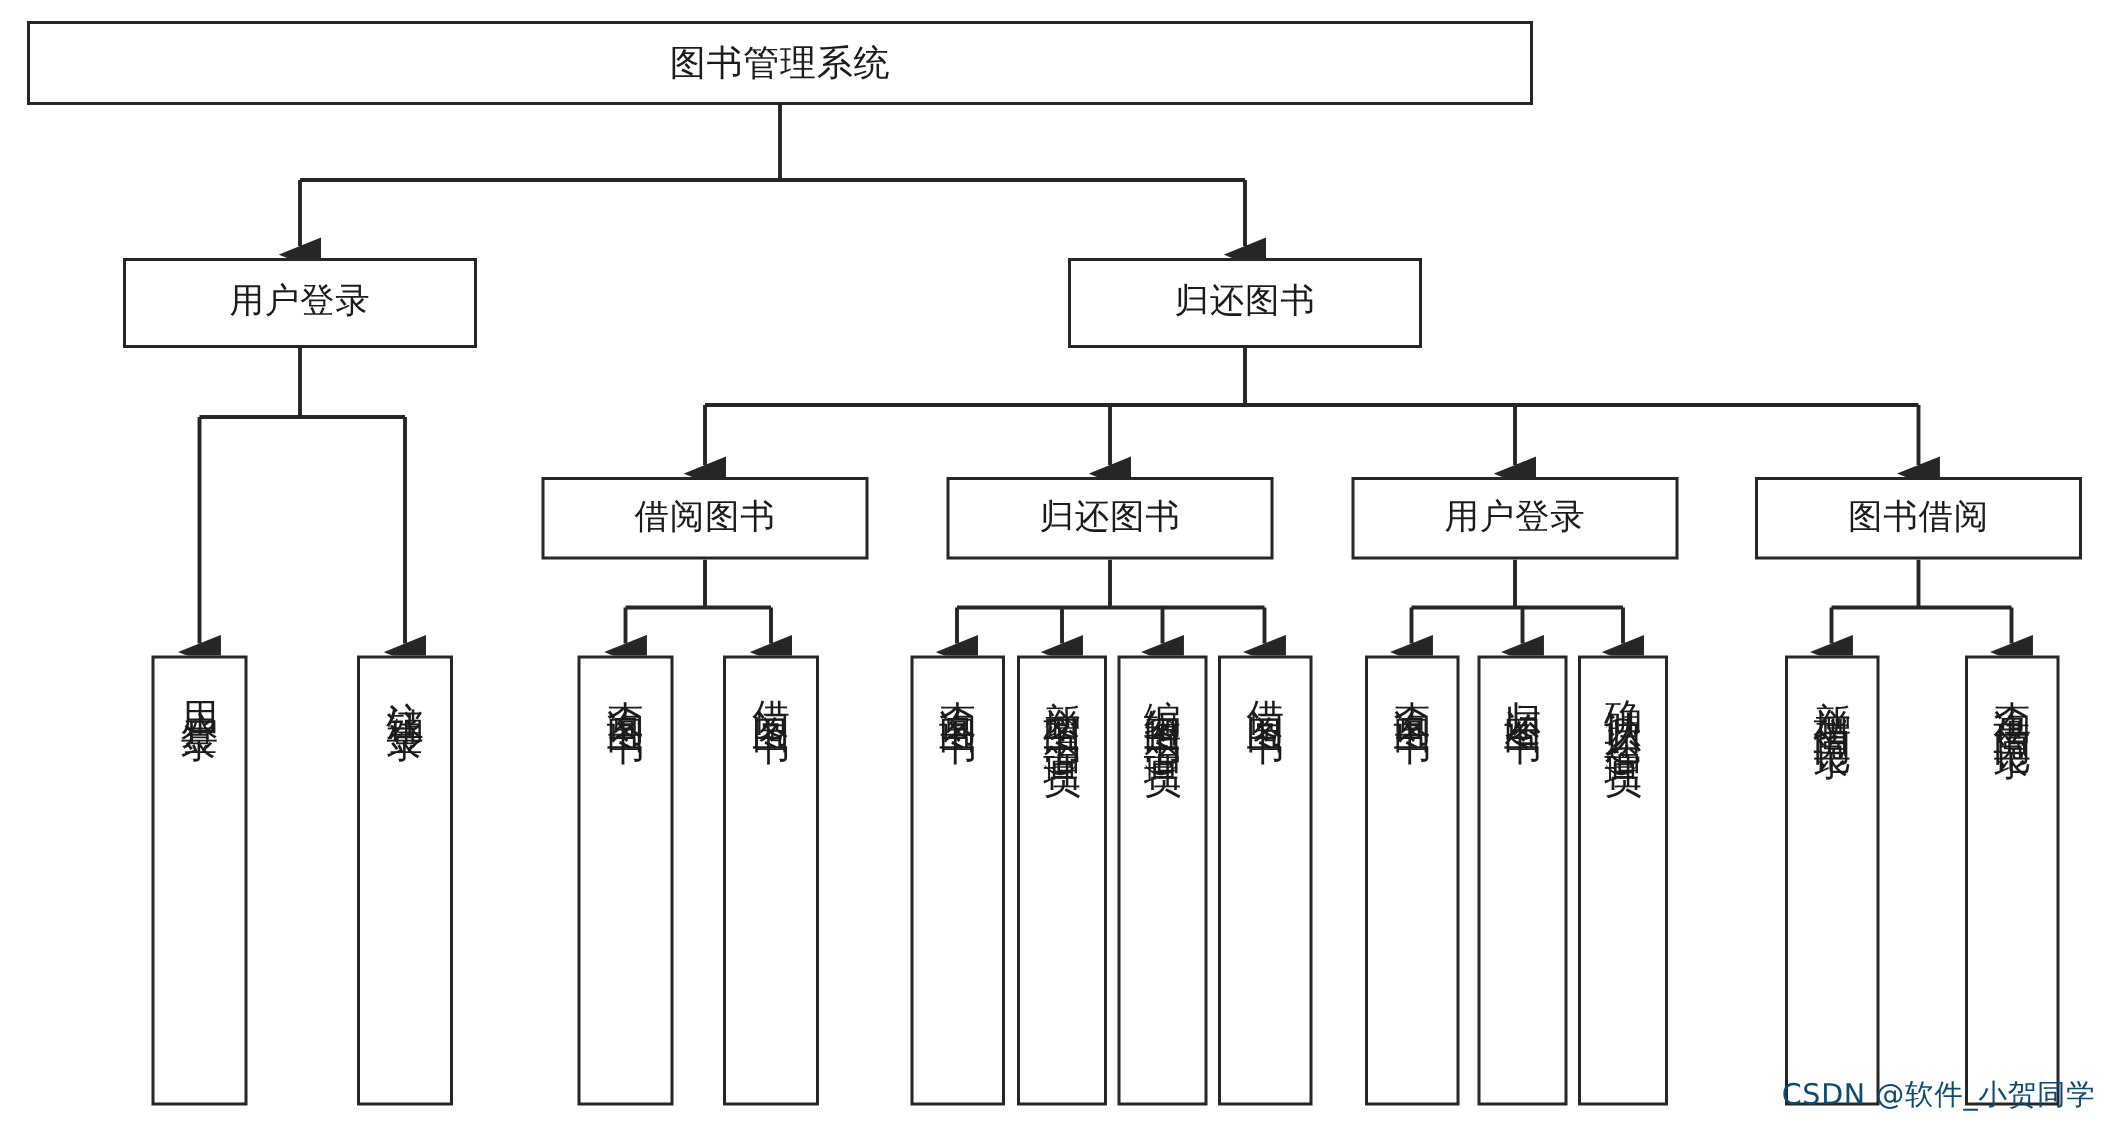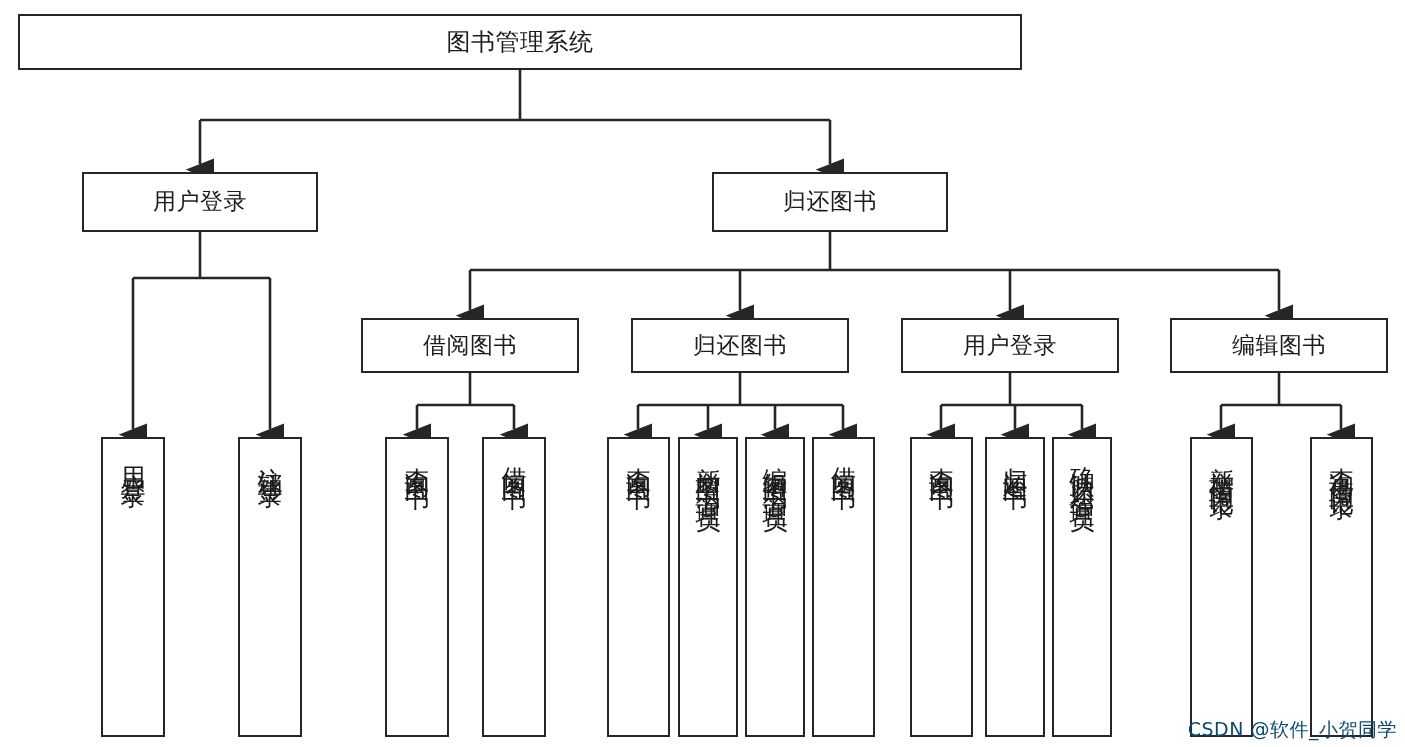--- a/index.html
+++ b/index.html
@@ -149,21 +149,21 @@
   <div class="node horizontal" style="left:361px; top:318px; width:218px; height:55px;">
     <span class="node-label">借阅图书</span>
   </div>
   <div class="node horizontal" style="left:631px; top:318px; width:218px; height:55px;">
     <span class="node-label">归还图书</span>
   </div>
   <div class="node horizontal" style="left:901px; top:318px; width:218px; height:55px;">
     <span class="node-label">用户登录</span>
   </div>
   <div class="node horizontal" style="left:1170px; top:318px; width:218px; height:55px;">
-    <span class="node-label">编辑图书</span>
+    <span class="node-label">图书借阅</span>
   </div>
 
   <div class="node vertical" style="left:101px; top:437px; width:64px; height:300px;">
     <span class="node-label">用户登录</span>
   </div>
   <div class="node vertical" style="left:238px; top:437px; width:64px; height:300px;">
     <span class="node-label">注销登录</span>
   </div>
 
   <div class="node vertical" style="left:385px; top:437px; width:64px; height:300px;">

